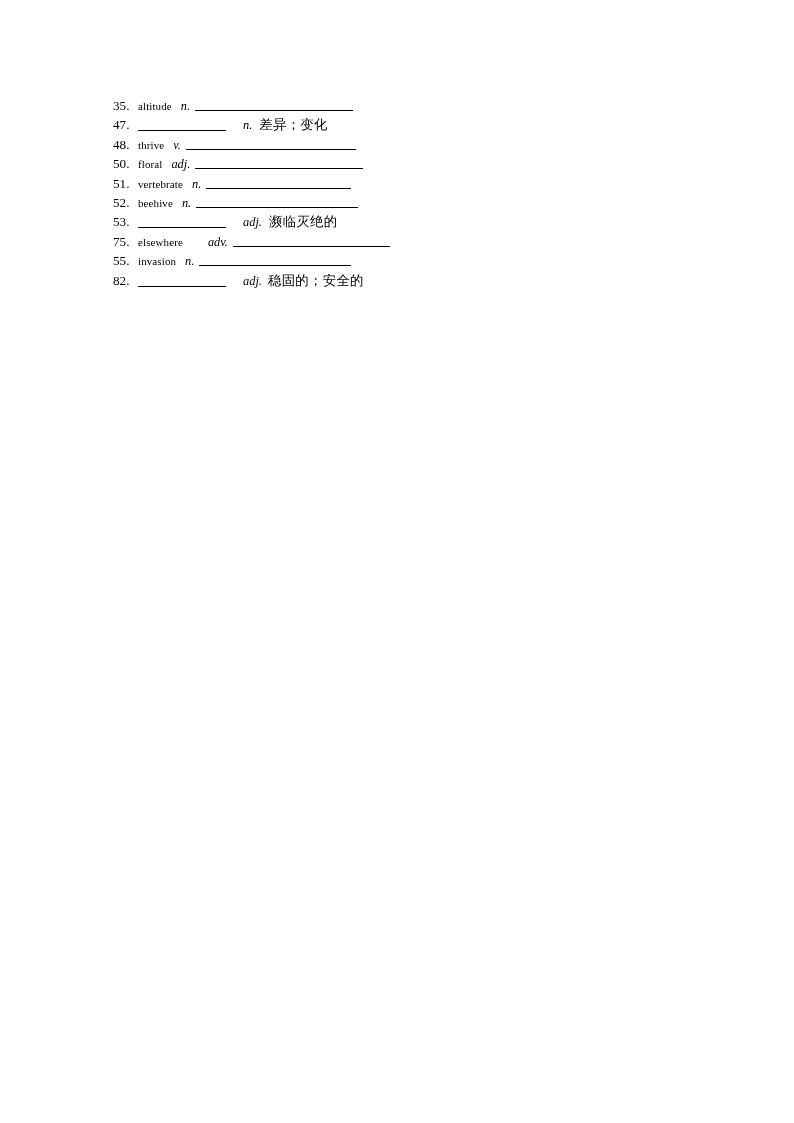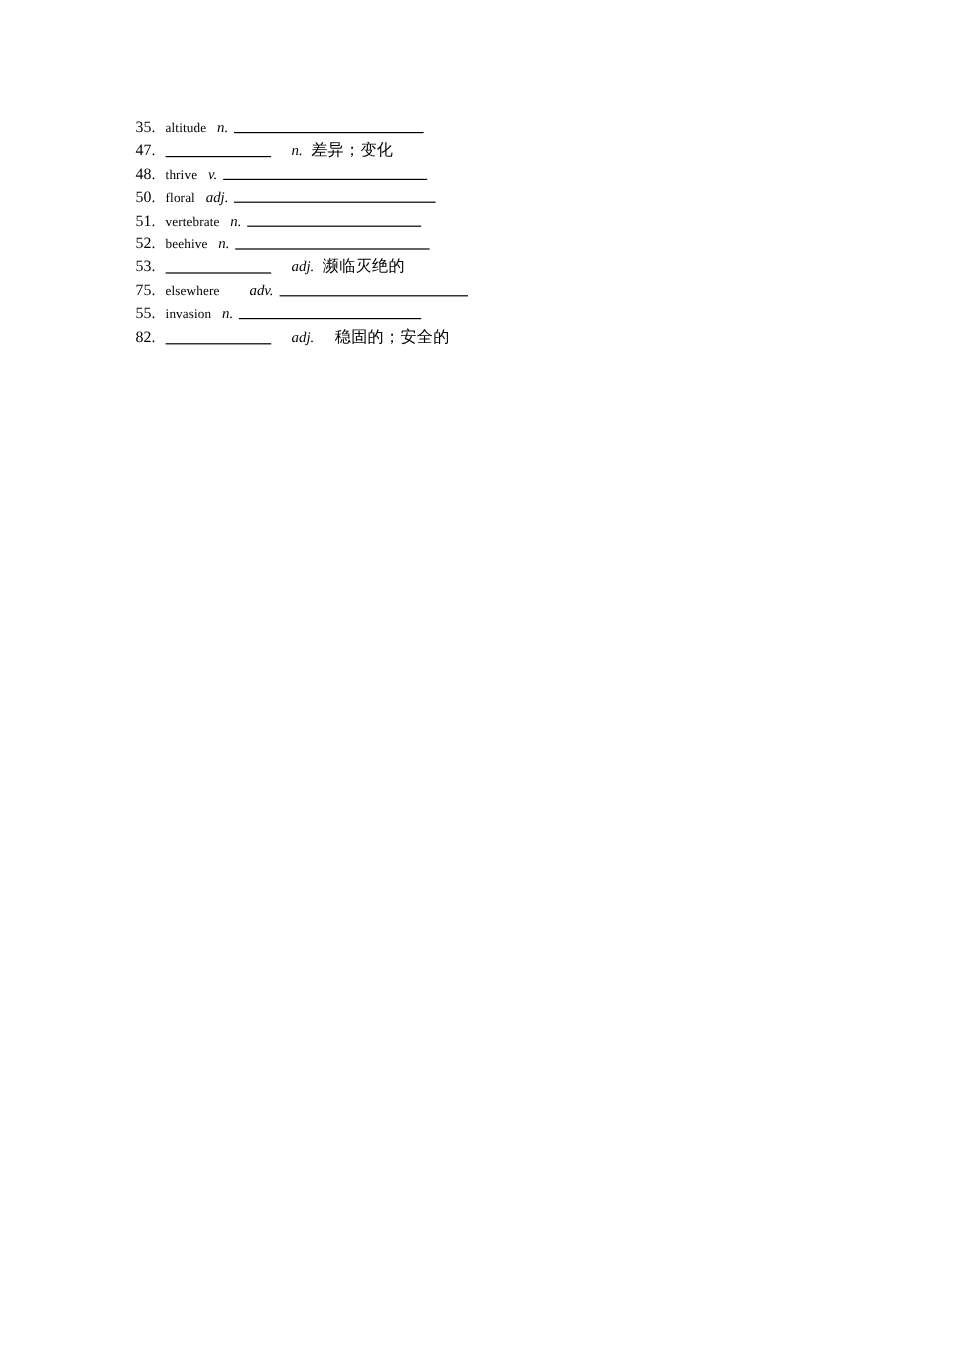--- a/index.html
+++ b/index.html
@@ -83,14 +83,14 @@
 <div id="worksheet">
     <div class="row"><span class="num">35.</span><span class="word">altitude</span><span class="pos" style="margin-left: 9px;">n.</span><span class="answer-line" style="width: 158px; margin-left: 5px;"></span></div>
     <div class="row"><span class="num">47.</span><span class="word-blank" style="width: 88px;"></span><span class="pos" style="margin-left: 17px;">n.</span><span class="cn" style="margin-left: 7px;">差异；变化</span></div>
     <div class="row"><span class="num">48.</span><span class="word">thrive</span><span class="pos" style="margin-left: 9px;">v.</span><span class="answer-line" style="width: 170px; margin-left: 5px;"></span></div>
     <div class="row"><span class="num">50.</span><span class="word">floral</span><span class="pos" style="margin-left: 9px;">adj.</span><span class="answer-line" style="width: 168px; margin-left: 5px;"></span></div>
     <div class="row"><span class="num">51.</span><span class="word">vertebrate</span><span class="pos" style="margin-left: 9px;">n.</span><span class="answer-line" style="width: 145px; margin-left: 5px;"></span></div>
     <div class="row"><span class="num">52.</span><span class="word">beehive</span><span class="pos" style="margin-left: 9px;">n.</span><span class="answer-line" style="width: 162px; margin-left: 5px;"></span></div>
     <div class="row"><span class="num">53.</span><span class="word-blank" style="width: 88px;"></span><span class="pos" style="margin-left: 17px;">adj.</span><span class="cn" style="margin-left: 7px;">濒临灭绝的</span></div>
     <div class="row"><span class="num">75.</span><span class="word">elsewhere</span><span class="pos" style="margin-left: 25px;">adv.</span><span class="answer-line" style="width: 157px; margin-left: 5px;"></span></div>
     <div class="row"><span class="num">55.</span><span class="word">invasion</span><span class="pos" style="margin-left: 9px;">n.</span><span class="answer-line" style="width: 152px; margin-left: 5px;"></span></div>
-    <div class="row"><span class="num">82.</span><span class="word-blank" style="width: 88px;"></span><span class="pos" style="margin-left: 17px;">adj.</span><span class="cn" style="margin-left: 17px;">稳固的；安全的</span></div>
+    <div class="row"><span class="num">82.</span><span class="word-blank" style="width: 88px;"></span><span class="pos" style="margin-left: 17px;">adj.</span><span class="cn" style="margin-left: 6px;">稳固的；安全的</span></div>
   </div>
 
 </body></html>

